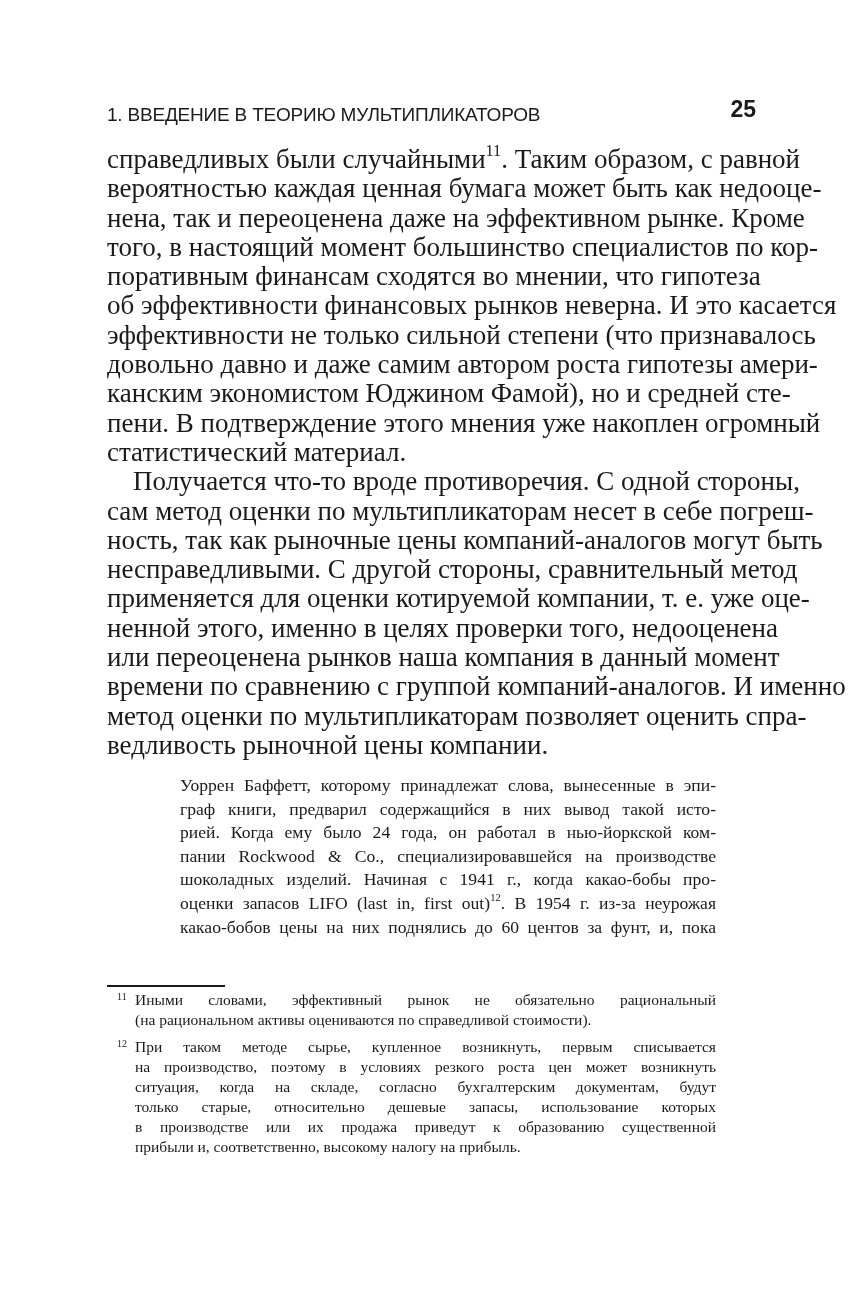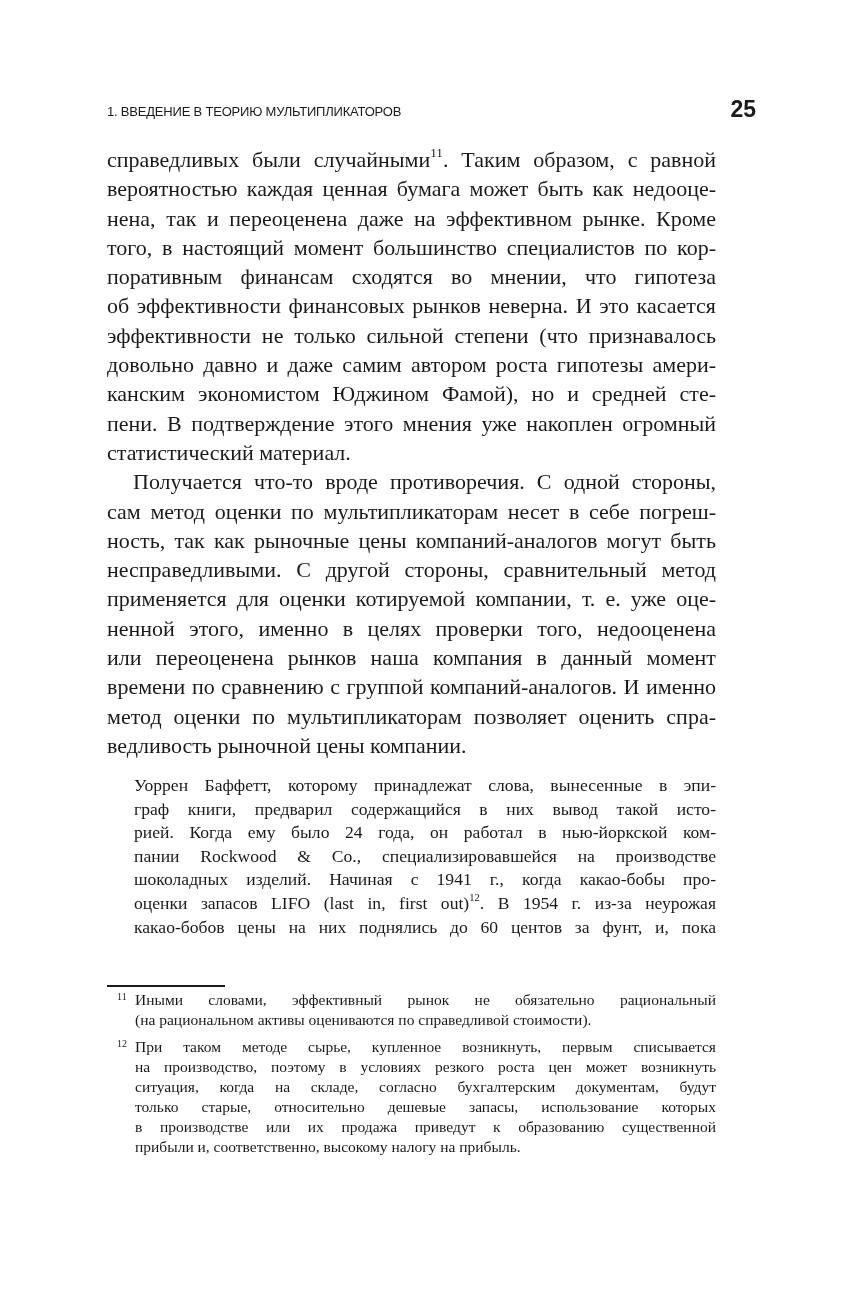--- a/index.html
+++ b/index.html
@@ -1,39 +1,39 @@
 <!DOCTYPE html>
 <html><head>
 <meta charset="utf-8">
 <style>
   html, body { margin: 0; padding: 0; background: #ffffff; }
   body { width: 862px; height: 1299px; position: relative; overflow: hidden; color: #1a1a1a; }
   .page { position: absolute; left: 0; top: 0; width: 862px; height: 1299px; }
   .running-head {
     position: absolute; left: 107px; top: 104px;
-    font-family: "Liberation Sans", sans-serif; font-size: 13px; letter-spacing: -0.2px;
+    font-family: "Liberation Sans", sans-serif; font-size: 19px; letter-spacing: -0.2px;
     color: #1a1a1a; white-space: nowrap;
   }
   .page-number {
     position: absolute; right: 106px; top: 96px;
     font-family: "Liberation Sans", sans-serif; font-weight: bold; font-size: 23px; color: #1a1a1a;
   }
   .body-text {
     position: absolute; left: 107px; top: 145px; width: 609px;
-    font-family: "Liberation Serif", serif; font-size: 22px; line-height: 29.3px;
+    font-family: "Liberation Serif", serif; font-size: 27px; line-height: 29.3px;
   }
   .line { display: block; white-space: nowrap; text-align: justify; text-align-last: justify; height: 29.3px; }
   .line.last { text-align-last: left; }
   .indent { padding-left: 26px; }
   sup { font-size: 0.6em; line-height: 0; position: relative; top: -0.15em; vertical-align: super; }
   .quote {
     position: absolute; left: 134px; top: 774px; width: 582px;
     font-family: "Liberation Serif", serif; font-size: 17.6px; line-height: 23.6px;
   }
-  .quote .line { height: 23.6px; }
+  .quote .line { height: 23.6px; margin-left: 46px; }
   .footnote-rule { position: absolute; left: 107px; top: 985px; width: 118px; height: 1.5px; background: #1a1a1a; }
   .footnotes {
     position: absolute; left: 107px; top: 990px; width: 609px;
     font-family: "Liberation Serif", serif; font-size: 15.5px; line-height: 20px;
   }
   .footnote { position: relative; padding-left: 28px; margin-bottom: 7px; }
   .footnote .line { height: 20px; }
   .fn-num { position: absolute; left: 10px; top: -3px; font-size: 10px; }
 </style>
 </head>

